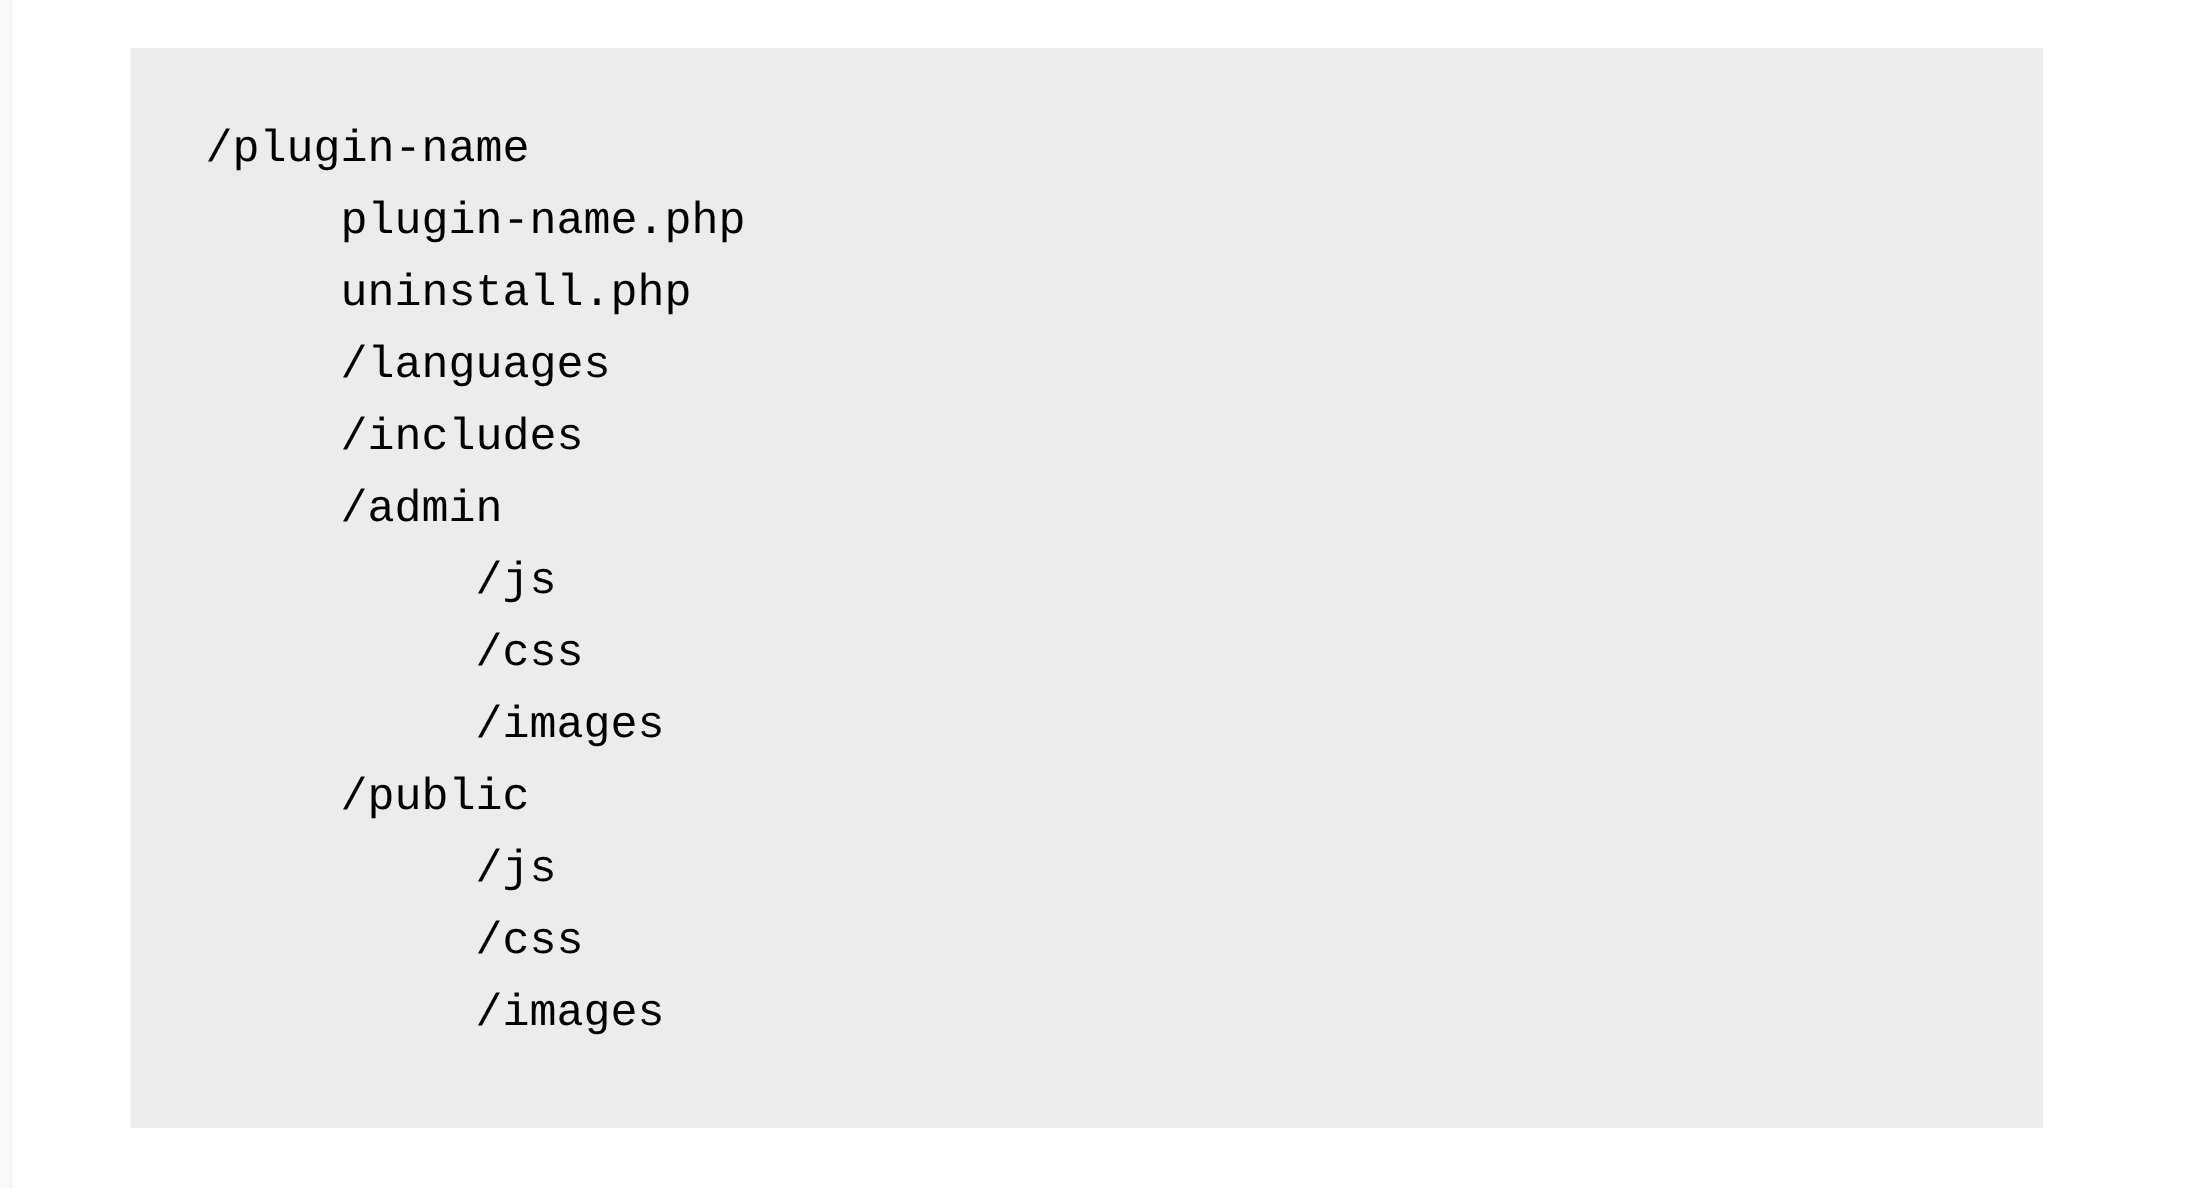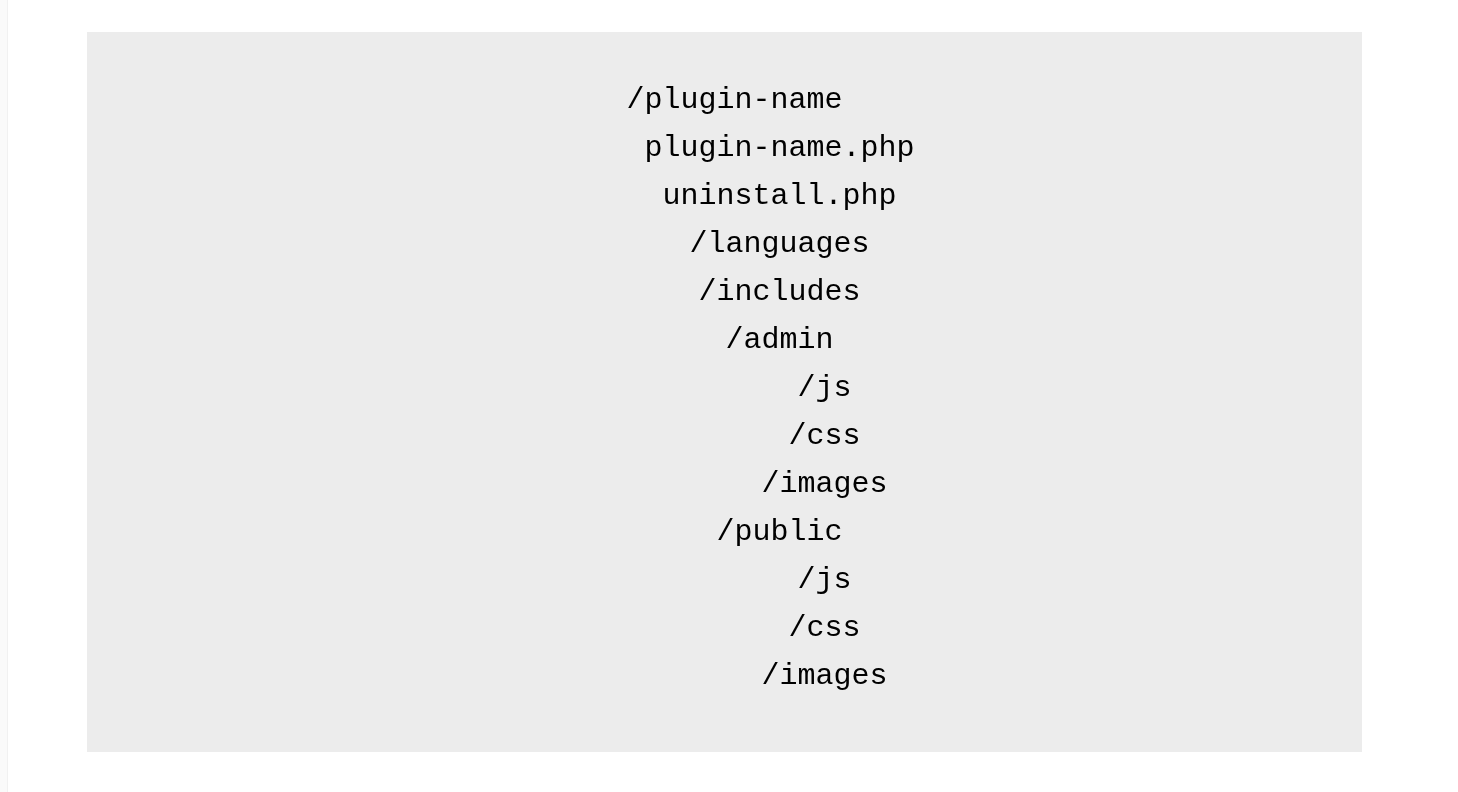--- a/index.html
+++ b/index.html
@@ -41,18 +41,18 @@
     color: #000000;
     white-space: pre;
   }
   .code-line {
     height: 48px;
   }
 </style>
 </head>
 <body>
 
-<div class="viewport" style="background: rgb(255, 255, 255); text-align: center;">
+<div class="viewport" style="background: rgb(255, 255, 255);">
   <div class="left-edge-strip" style="background: rgb(250, 250, 250);"></div>
   <div class="code-block" style="background: rgb(236, 236, 236);">
     <div class="code-lines" id="code-lines" style="color: rgb(0, 0, 0);"><div class="code-line" style="padding-left: 0ch;">/plugin-name</div><div class="code-line" style="padding-left: 5ch;">plugin-name.php</div><div class="code-line" style="padding-left: 5ch;">uninstall.php</div><div class="code-line" style="padding-left: 5ch;">/languages</div><div class="code-line" style="padding-left: 5ch;">/includes</div><div class="code-line" style="padding-left: 5ch;">/admin</div><div class="code-line" style="padding-left: 10ch;">/js</div><div class="code-line" style="padding-left: 10ch;">/css</div><div class="code-line" style="padding-left: 10ch;">/images</div><div class="code-line" style="padding-left: 5ch;">/public</div><div class="code-line" style="padding-left: 10ch;">/js</div><div class="code-line" style="padding-left: 10ch;">/css</div><div class="code-line" style="padding-left: 10ch;">/images</div></div>
   </div>
 </div>
 
 </body></html>

